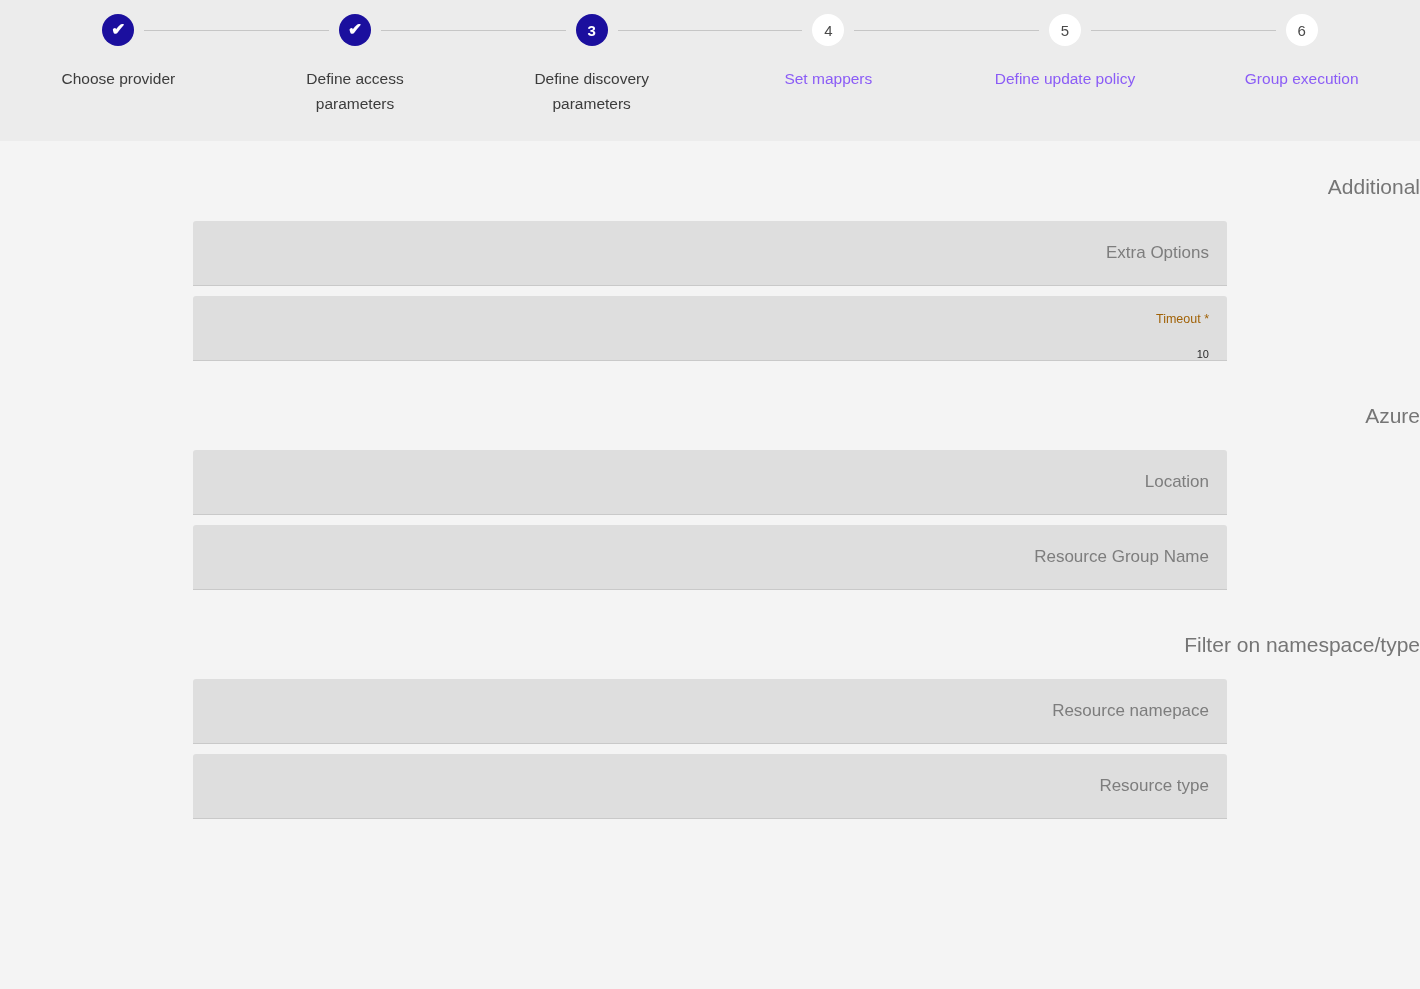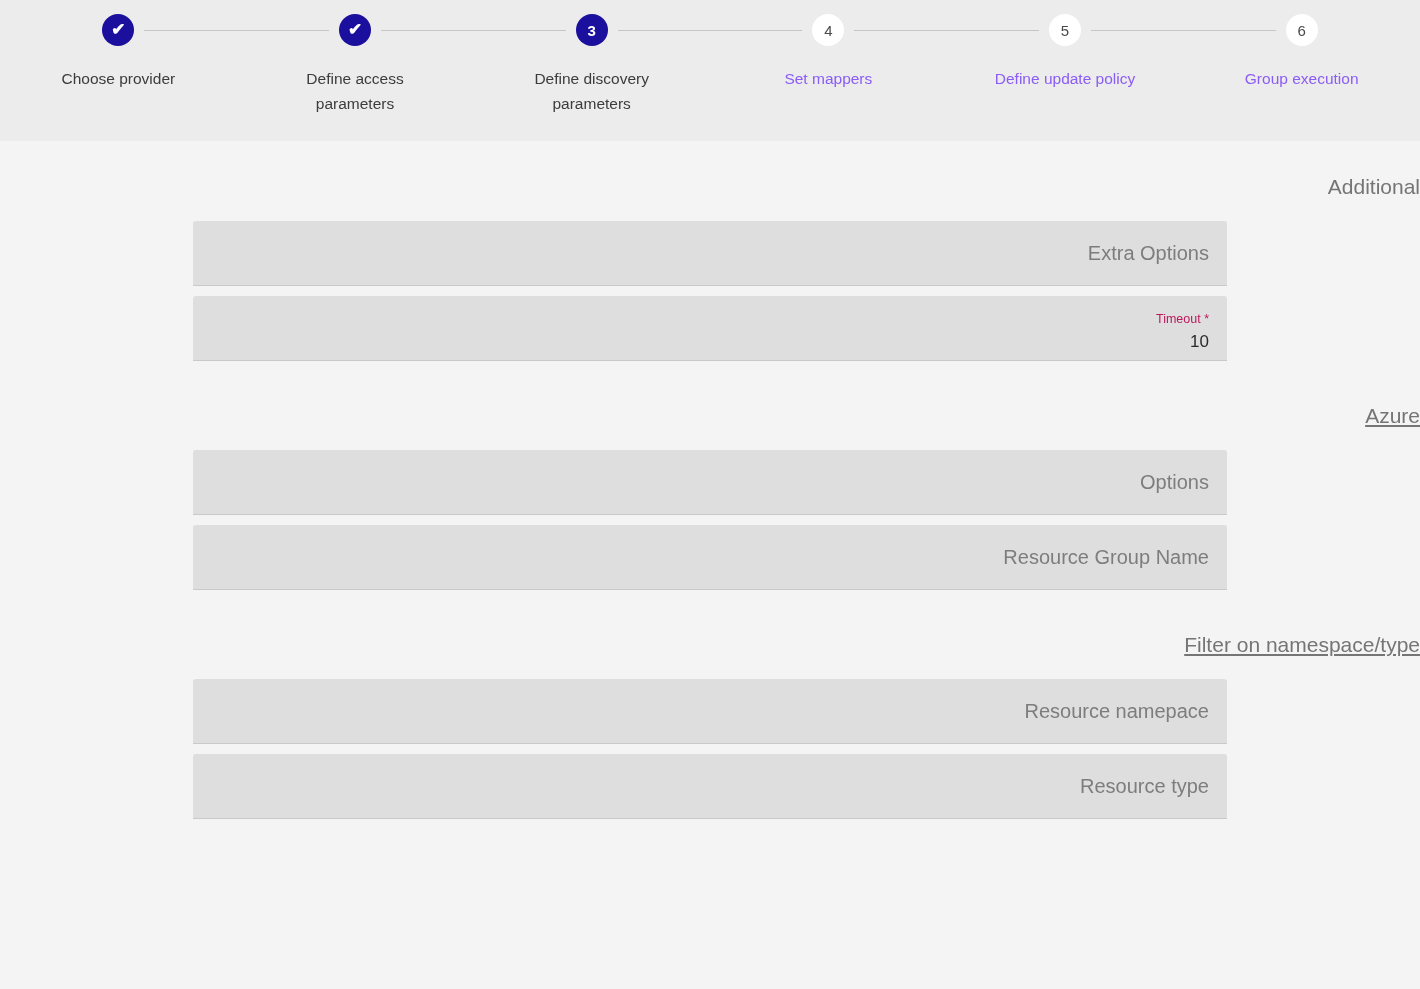--- a/index.html
+++ b/index.html
@@ -91,21 +91,21 @@
     text-align: right;
   }
   .section-title {
     font-size: 21px;
     color: #757575;
     font-weight: normal;
     margin: 0;
     padding-left: 107px;
   }
   .section-title.first { padding-top: 34px; }
-  .section-title.spaced { padding-top: 33px; text-decoration: underline; }
+  .section-title.spaced { padding-top: 33px; }
 
   .fields {
     padding-left: 193px;
     padding-right: 193px;
     margin-top: 22px;
   }
   .field {
     background: #dedede;
     border-bottom: 1px solid #c9c9c9;
     height: 65px;
@@ -116,33 +116,33 @@
     display: flex;
     flex-direction: column;
     justify-content: center;
     position: relative;
   }
   .field.filled {
     padding-top: 8px;
     justify-content: flex-start;
   }
   .field-placeholder {
-    font-size: 20px;
+    font-size: 17px;
     color: #7d7d7d;
   }
   .field-label-small {
     font-size: 12.5px;
-    color: #be185d;
+    color: #a16207;
     margin-top: 8px;
     line-height: 15px;
   }
   .field-value {
-    font-size: 17px;
+    font-size: 11px;
     color: #2b2b2b;
-    margin-top: 4px;
+    margin-top: 16px;
     line-height: 22px;
   }
 </style>
 </head>
 <body>
 
 <div class="stepper">
 
   <div class="step done">
     <div class="step-circle done">
@@ -194,21 +194,21 @@
     </div>
     <div class="field filled">
       <span class="field-label-small">Timeout *</span>
       <span class="field-value">10</span>
     </div>
   </div>
 
   <h2 class="section-title spaced">Azure</h2>
   <div class="fields">
     <div class="field">
-      <span class="field-placeholder">Options</span>
+      <span class="field-placeholder">Location</span>
     </div>
     <div class="field">
       <span class="field-placeholder">Resource Group Name</span>
     </div>
   </div>
 
   <h2 class="section-title spaced">Filter on namespace/type</h2>
   <div class="fields">
     <div class="field">
       <span class="field-placeholder">Resource namepace</span>

